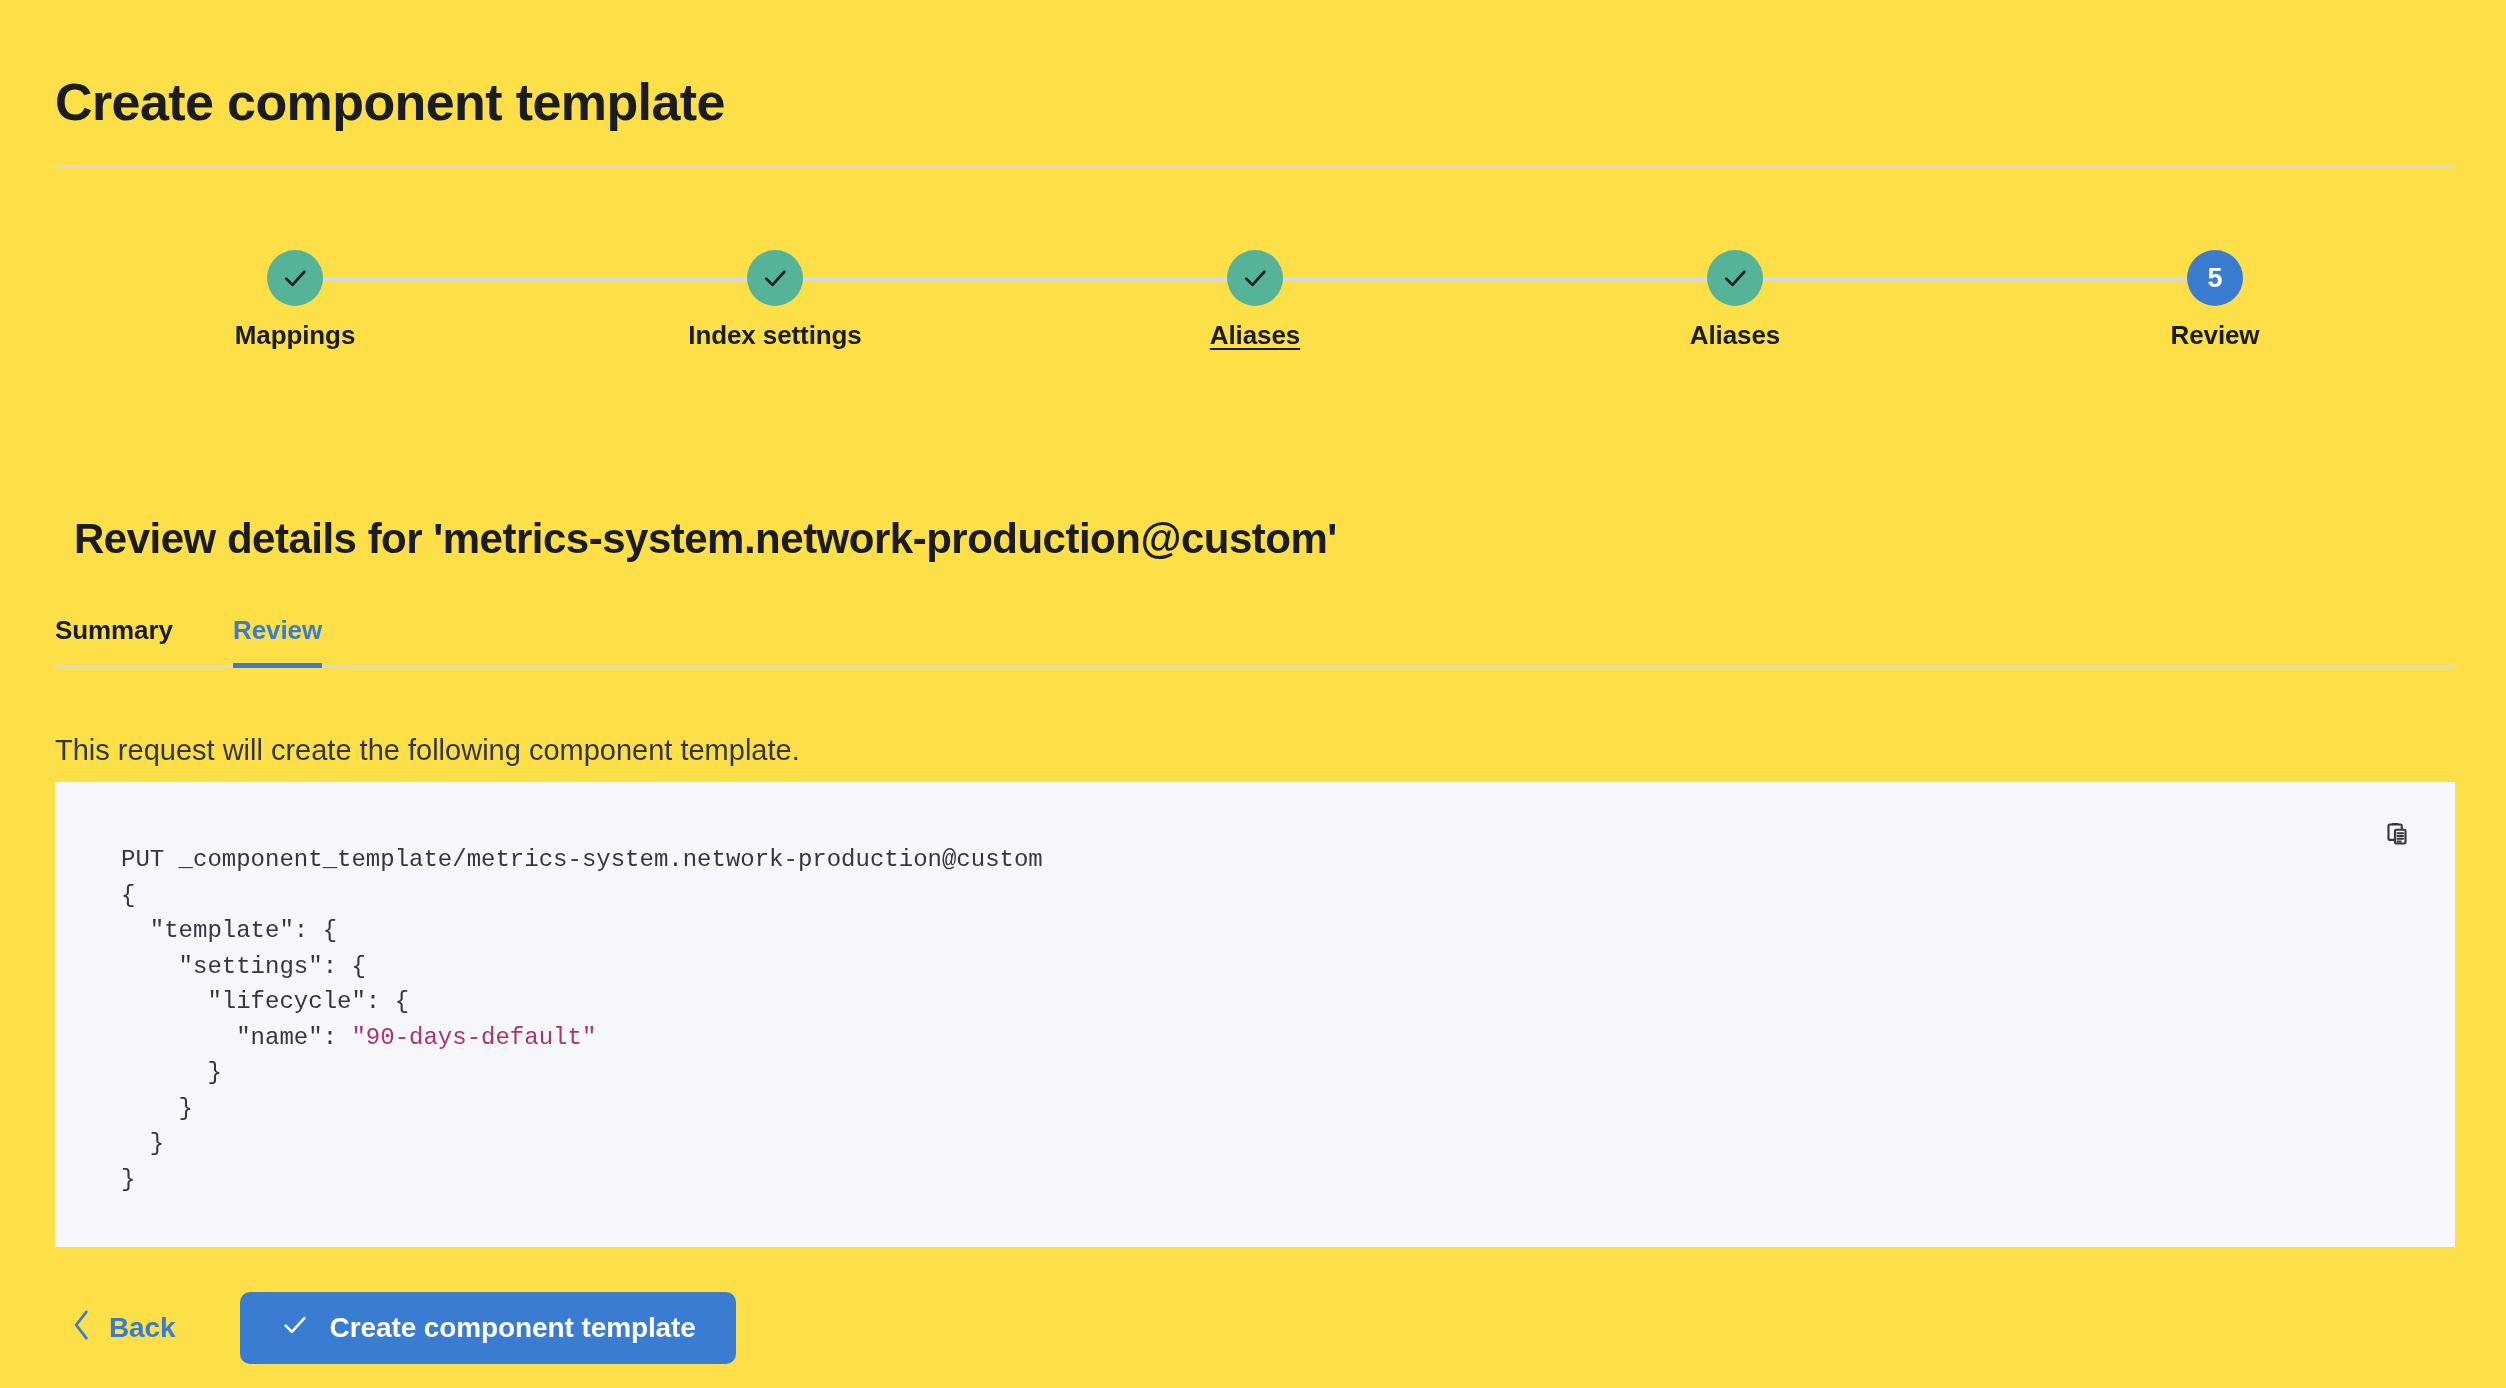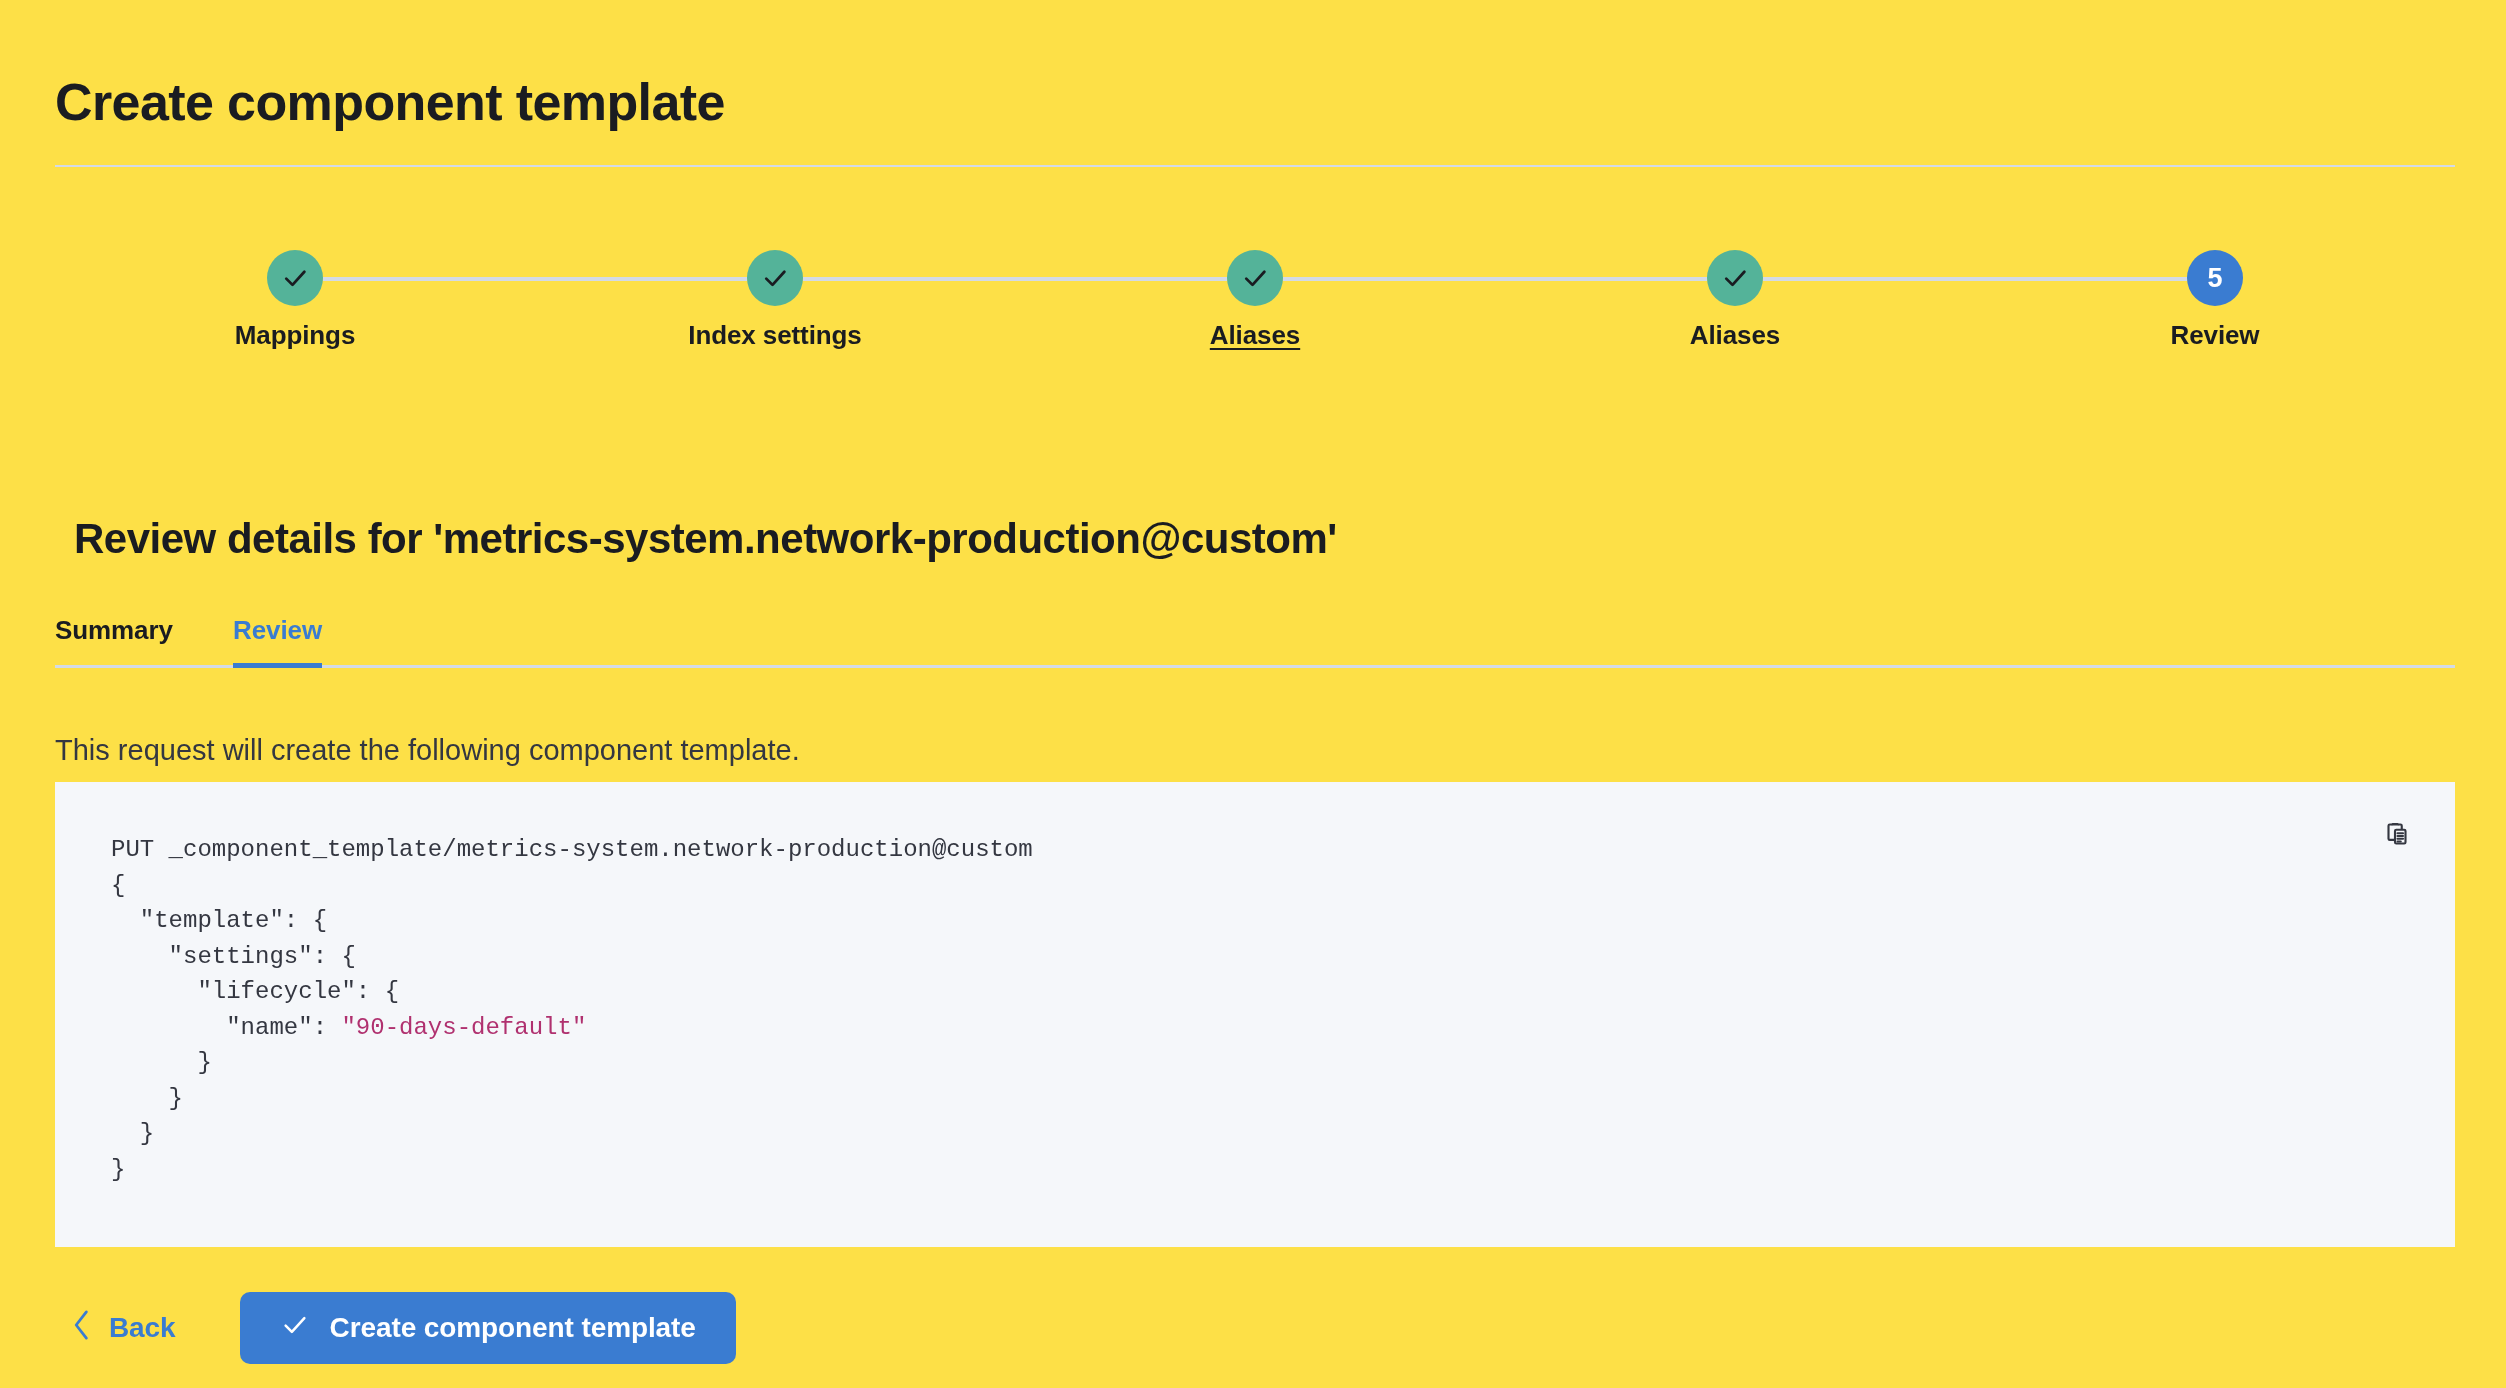--- a/index.html
+++ b/index.html
@@ -164,21 +164,21 @@
     left: 55px;
     top: 782px;
     width: 2400px;
     height: 465px;
     background: #f5f7fa;
   }
   .code-pre {
     position: absolute;
     left: 48px;
     top: 42px;
-    margin: 8px;
+    margin: 18px;
     font-family: "Liberation Mono", "DejaVu Sans Mono", monospace;
     font-size: 24px;
     line-height: 35.5px;
     color: #343741;
     white-space: pre;
   }
   .code-str { color: #b0316f; }
 
   .copy-btn {
     position: absolute;

